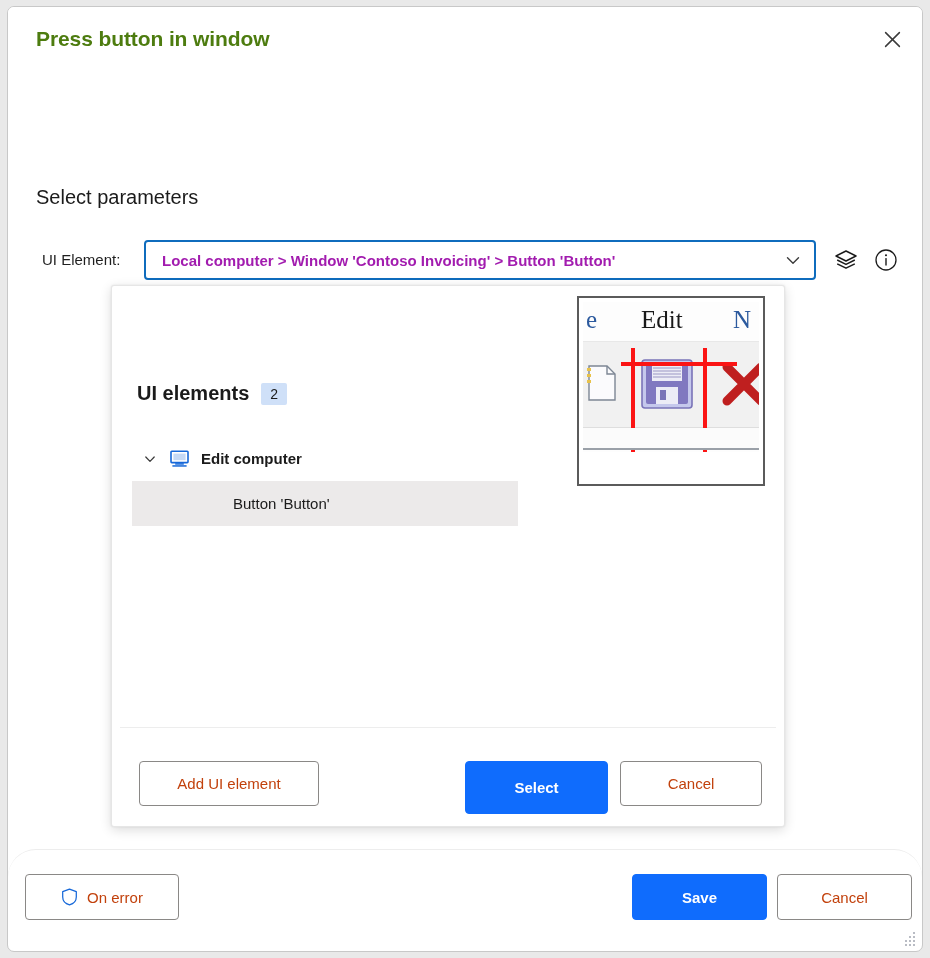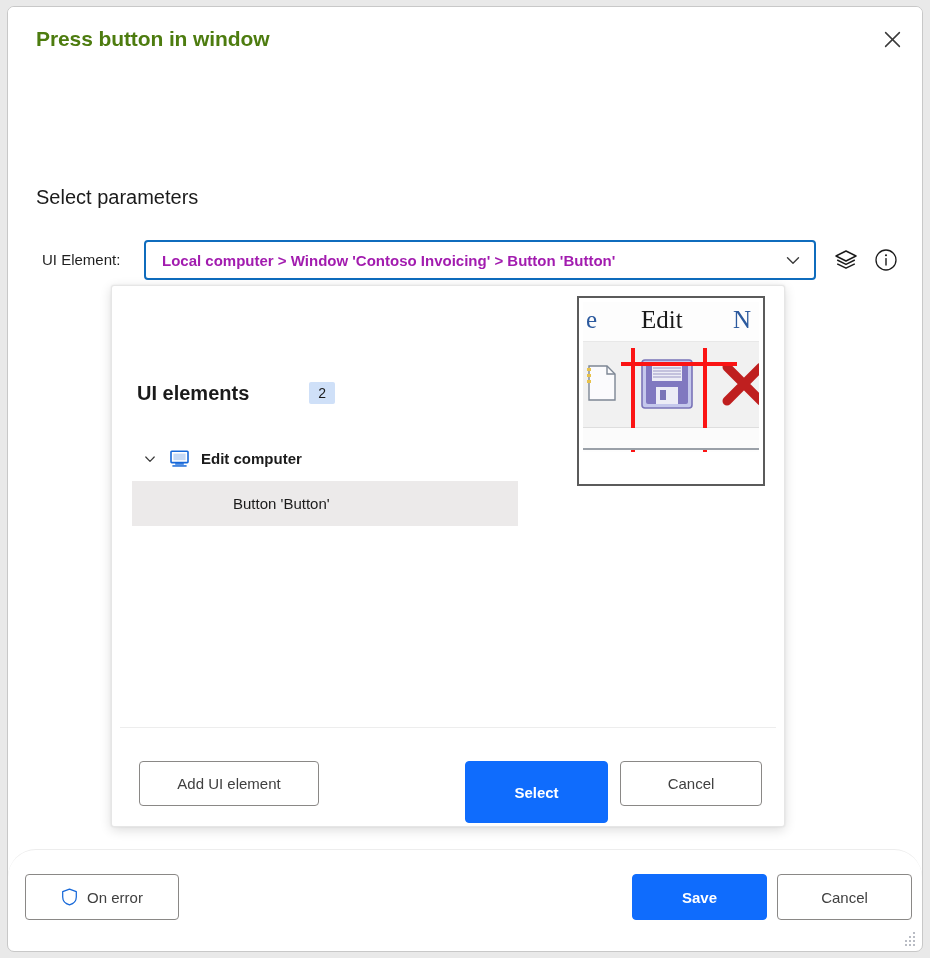--- a/index.html
+++ b/index.html
@@ -173,22 +173,21 @@
     font-family: "Liberation Sans", sans-serif;
     color: #1b1b1b;
     width: 520px;
   }
   .search-input::placeholder { color: #5c5c5c; }
 
   .uie-heading {
     position: absolute;
     left: 25px; top: 96px;
     display: flex;
-    align-items: flex-start;
-    gap: 48px;
+    align-items: flex-end;
   }
   .uie-heading-text {
     font-size: 20px;
     font-weight: 700;
     color: #1b1b1b;
   }
   .uie-count {
     margin-left: 12px;
     background: #cfe0f8;
     color: #1b1b1b;
@@ -328,38 +327,38 @@
     border-radius: 4px;
     display: inline-flex;
     align-items: center;
     justify-content: center;
     cursor: pointer;
     user-select: none;
   }
   .btn-secondary {
     background: #ffffff;
     border: 1px solid #8a8886;
-    color: #404040;
+    color: #c2410c;
   }
   .btn-primary {
     background: #0f6cfd;
     border: 1px solid #0f6cfd;
     color: #ffffff;
     font-weight: 600;
   }
 
   .btn-add {
     position: absolute;
     left: 27px; top: 475px;
     width: 180px; height: 45px;
   }
   .btn-select {
     position: absolute;
     left: 353px; top: 475px;
-    width: 143px; height: 62px;
+    width: 143px; height: 53px;
   }
   .btn-cancel-fly {
     position: absolute;
     left: 508px; top: 475px;
     width: 142px; height: 45px;
   }
 
   
   .footer {
     position: absolute;

